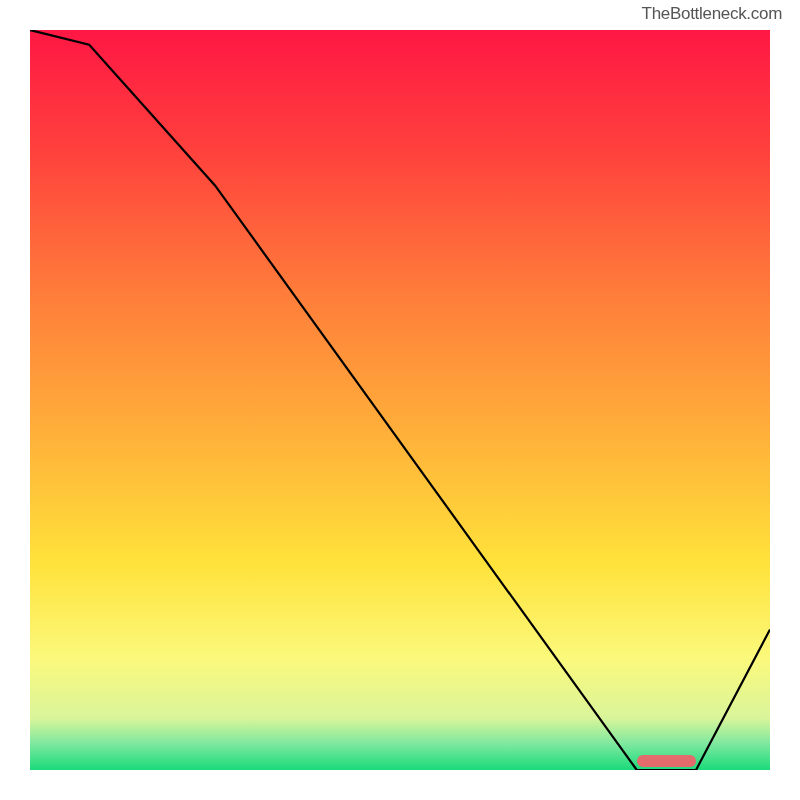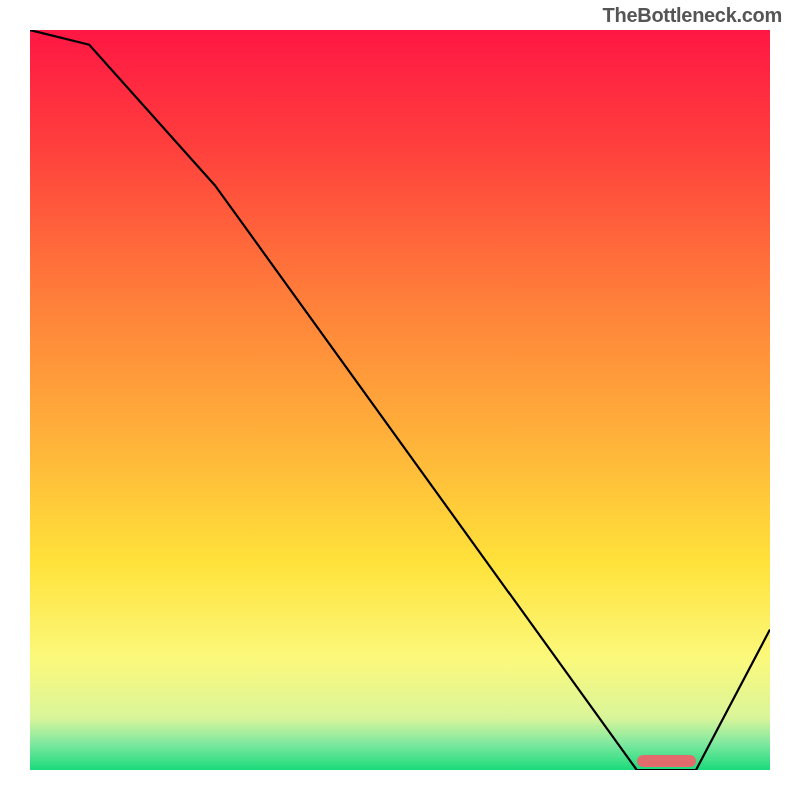--- a/index.html
+++ b/index.html
@@ -8,22 +8,22 @@
     height: 800px;
     background: #ffffff;
     position: relative;
     font-family: Arial, sans-serif;
     overflow: hidden;
   }
   .watermark {
     position: absolute;
     top: 4px;
     right: 18px;
-    font-size: 20px;
-    font-weight: bold;
+    font-size: 17px;
+    font-weight: normal;
     color: #555555;
     z-index: 10;
     letter-spacing: -0.3px;
   }
   .plot-area {
     position: absolute;
     left: 30px;
     top: 30px;
     width: 740px;
     height: 740px;

